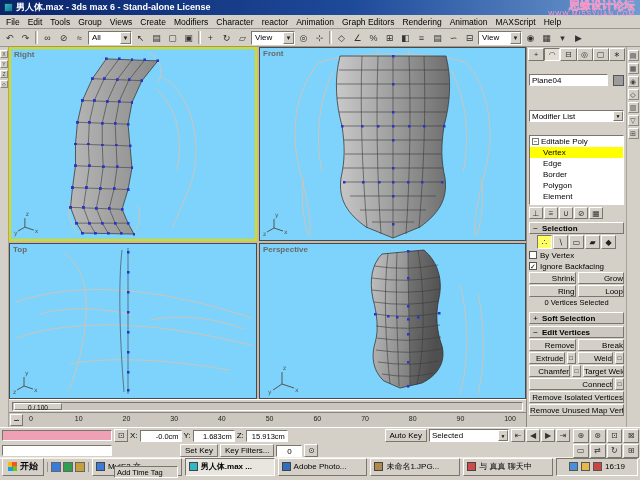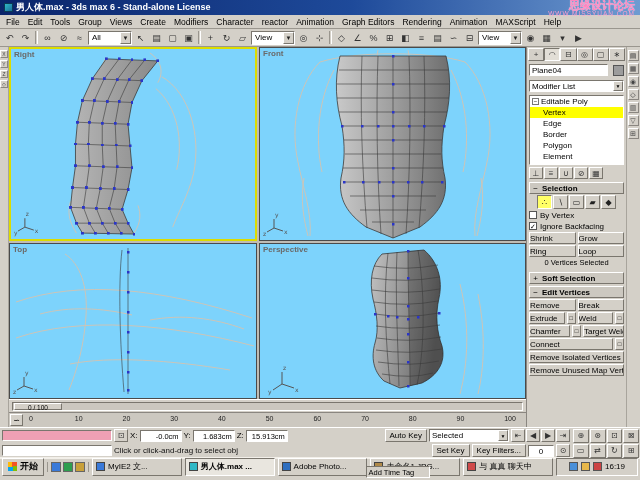--- a/index.html
+++ b/index.html
@@ -72,21 +72,21 @@
            font-size:7px; color:#222; }
   .tick { min-width:8px; text-align:center; }
 
   
   .cmd-panel { width:100px; background:#d4d0c8; border-left:1px solid #8a8680; font-size:8px; display:flex;
                flex-direction:column; flex:none; overflow:hidden; }
   .cmd-tabs { height:15px; display:flex; padding:1px 1px 0; gap:0; }
   .cmd-tab { flex:1; height:13px; font-size:8px; line-height:12px; text-align:center; color:#333;
              background:#d4d0c8; border:1px solid; border-color:#fff #7a766e #7a766e #fff; }
   .cmd-tab.active { border-color:#7a766e #fff #fff #7a766e; background:#e2ded6; }
-  .row { display:flex; gap:5px; padding:2px 2px; align-items:center; }
+  .row { display:flex; gap:5px; padding:12px 2px; align-items:center; }
   .name-field { flex:1; height:12px; font-size:8px; padding:0 2px; line-height:11px; }
   .swatch { width:11px; height:11px; background:#9c9c9c; border:1px solid #555; flex:none; }
   .combo { flex:1; height:12px; display:flex; align-items:center; font-size:8px; padding-left:2px; }
   .combo .dd { margin-left:auto; width:10px; height:10px; background:#d4d0c8; border:1px solid;
                border-color:#fff #7a766e #7a766e #fff; font-size:5px; line-height:9px; text-align:center; }
   .stack-box { margin:1px 2px; height:70px; background:#fff; font-size:8px; overflow:hidden; }
   .stack-row { height:11px; line-height:11px; display:flex; align-items:center; padding:0 2px; gap:2px; white-space:nowrap; }
   .stack-row.child { padding-left:13px; }
   .stack-row.sel { background:#ffff00; }
   .tree-sign { width:7px; height:7px; border:1px solid #777; font-size:6px; line-height:5px; text-align:center; flex:none; }
@@ -97,21 +97,21 @@
              display:flex; align-items:center; gap:3px; font-size:8px; font-weight:bold; padding:0 2px; }
   .ro-sign { width:7px; text-align:center; font-weight:normal; }
   .ro-body { display:flex; flex-direction:column; gap:1px; padding:1px 2px 2px; }
   .subobj-row { display:flex; gap:1px; justify-content:center; }
   .so-btn { width:15px; height:14px; font-size:8px; line-height:13px; text-align:center; color:#222; }
   .so-btn.active { background:#ffff66; border-color:#7a766e #fff #fff #7a766e; }
   .chk-row { display:flex; align-items:center; gap:3px; height:10px; }
   .cb { width:8px; height:8px; background:#fff; border:1px solid #555; font-size:7px; line-height:7px; text-align:center; flex:none; }
   .cb.checked::after { content:"✓"; }
   .btn-pair { display:flex; gap:2px; }
-  .pbtn { flex:1; height:12px; font-size:8px; line-height:11px; text-align:left; white-space:nowrap; overflow:hidden; }
+  .pbtn { flex:1; height:12px; font-size:8px; line-height:11px; text-align:right; white-space:nowrap; overflow:hidden; }
   .sq-btn { width:9px; height:12px; font-size:6px; line-height:11px; text-align:center; flex:none; }
   .sel-status { text-align:center; font-size:7.5px; height:10px; }
 
   
   .statusbar { height:30px; background:#d4d0c8; border-top:1px solid #fff; position:relative; flex:none; font-size:8px; }
   .status-row { height:15px; display:flex; align-items:center; gap:2px; padding:0 70px 0 2px; }
   .listener { width:110px; height:11px; flex:none; border:1px solid; border-color:#7a766e #fff #fff #7a766e; }
   .listener.pink { background:#efa0b4; }
   .listener.white { background:#ffffff; }
   .sicon { width:14px; height:13px; font-size:8px; line-height:12px; text-align:center; color:#333; flex:none; }
@@ -574,21 +574,20 @@
       <span class="playback">
 
       <span class="sicon b-out">⇤</span>
           <span class="sicon b-out">◀</span>
           <span class="sicon b-out">▶</span>
           <span class="sicon b-out">⇥</span>
         </span>
     </div>
     <div class="status-row">
       <span class="listener white"></span>
-      <span class="prompt">Click or click-and-drag to select obj</span>
       <span class="ttag b-in">Add Time Tag</span>
       <span class="key-btn b-out">Set Key</span>
       <span class="key-btn b-out">Key Filters...</span>
       <span class="frame-field field">0</span>
       <span class="sicon b-out">⊙</span>
     </div>
   </div>
 
   <div class="taskbar">
     <span class="start-btn b-out">

